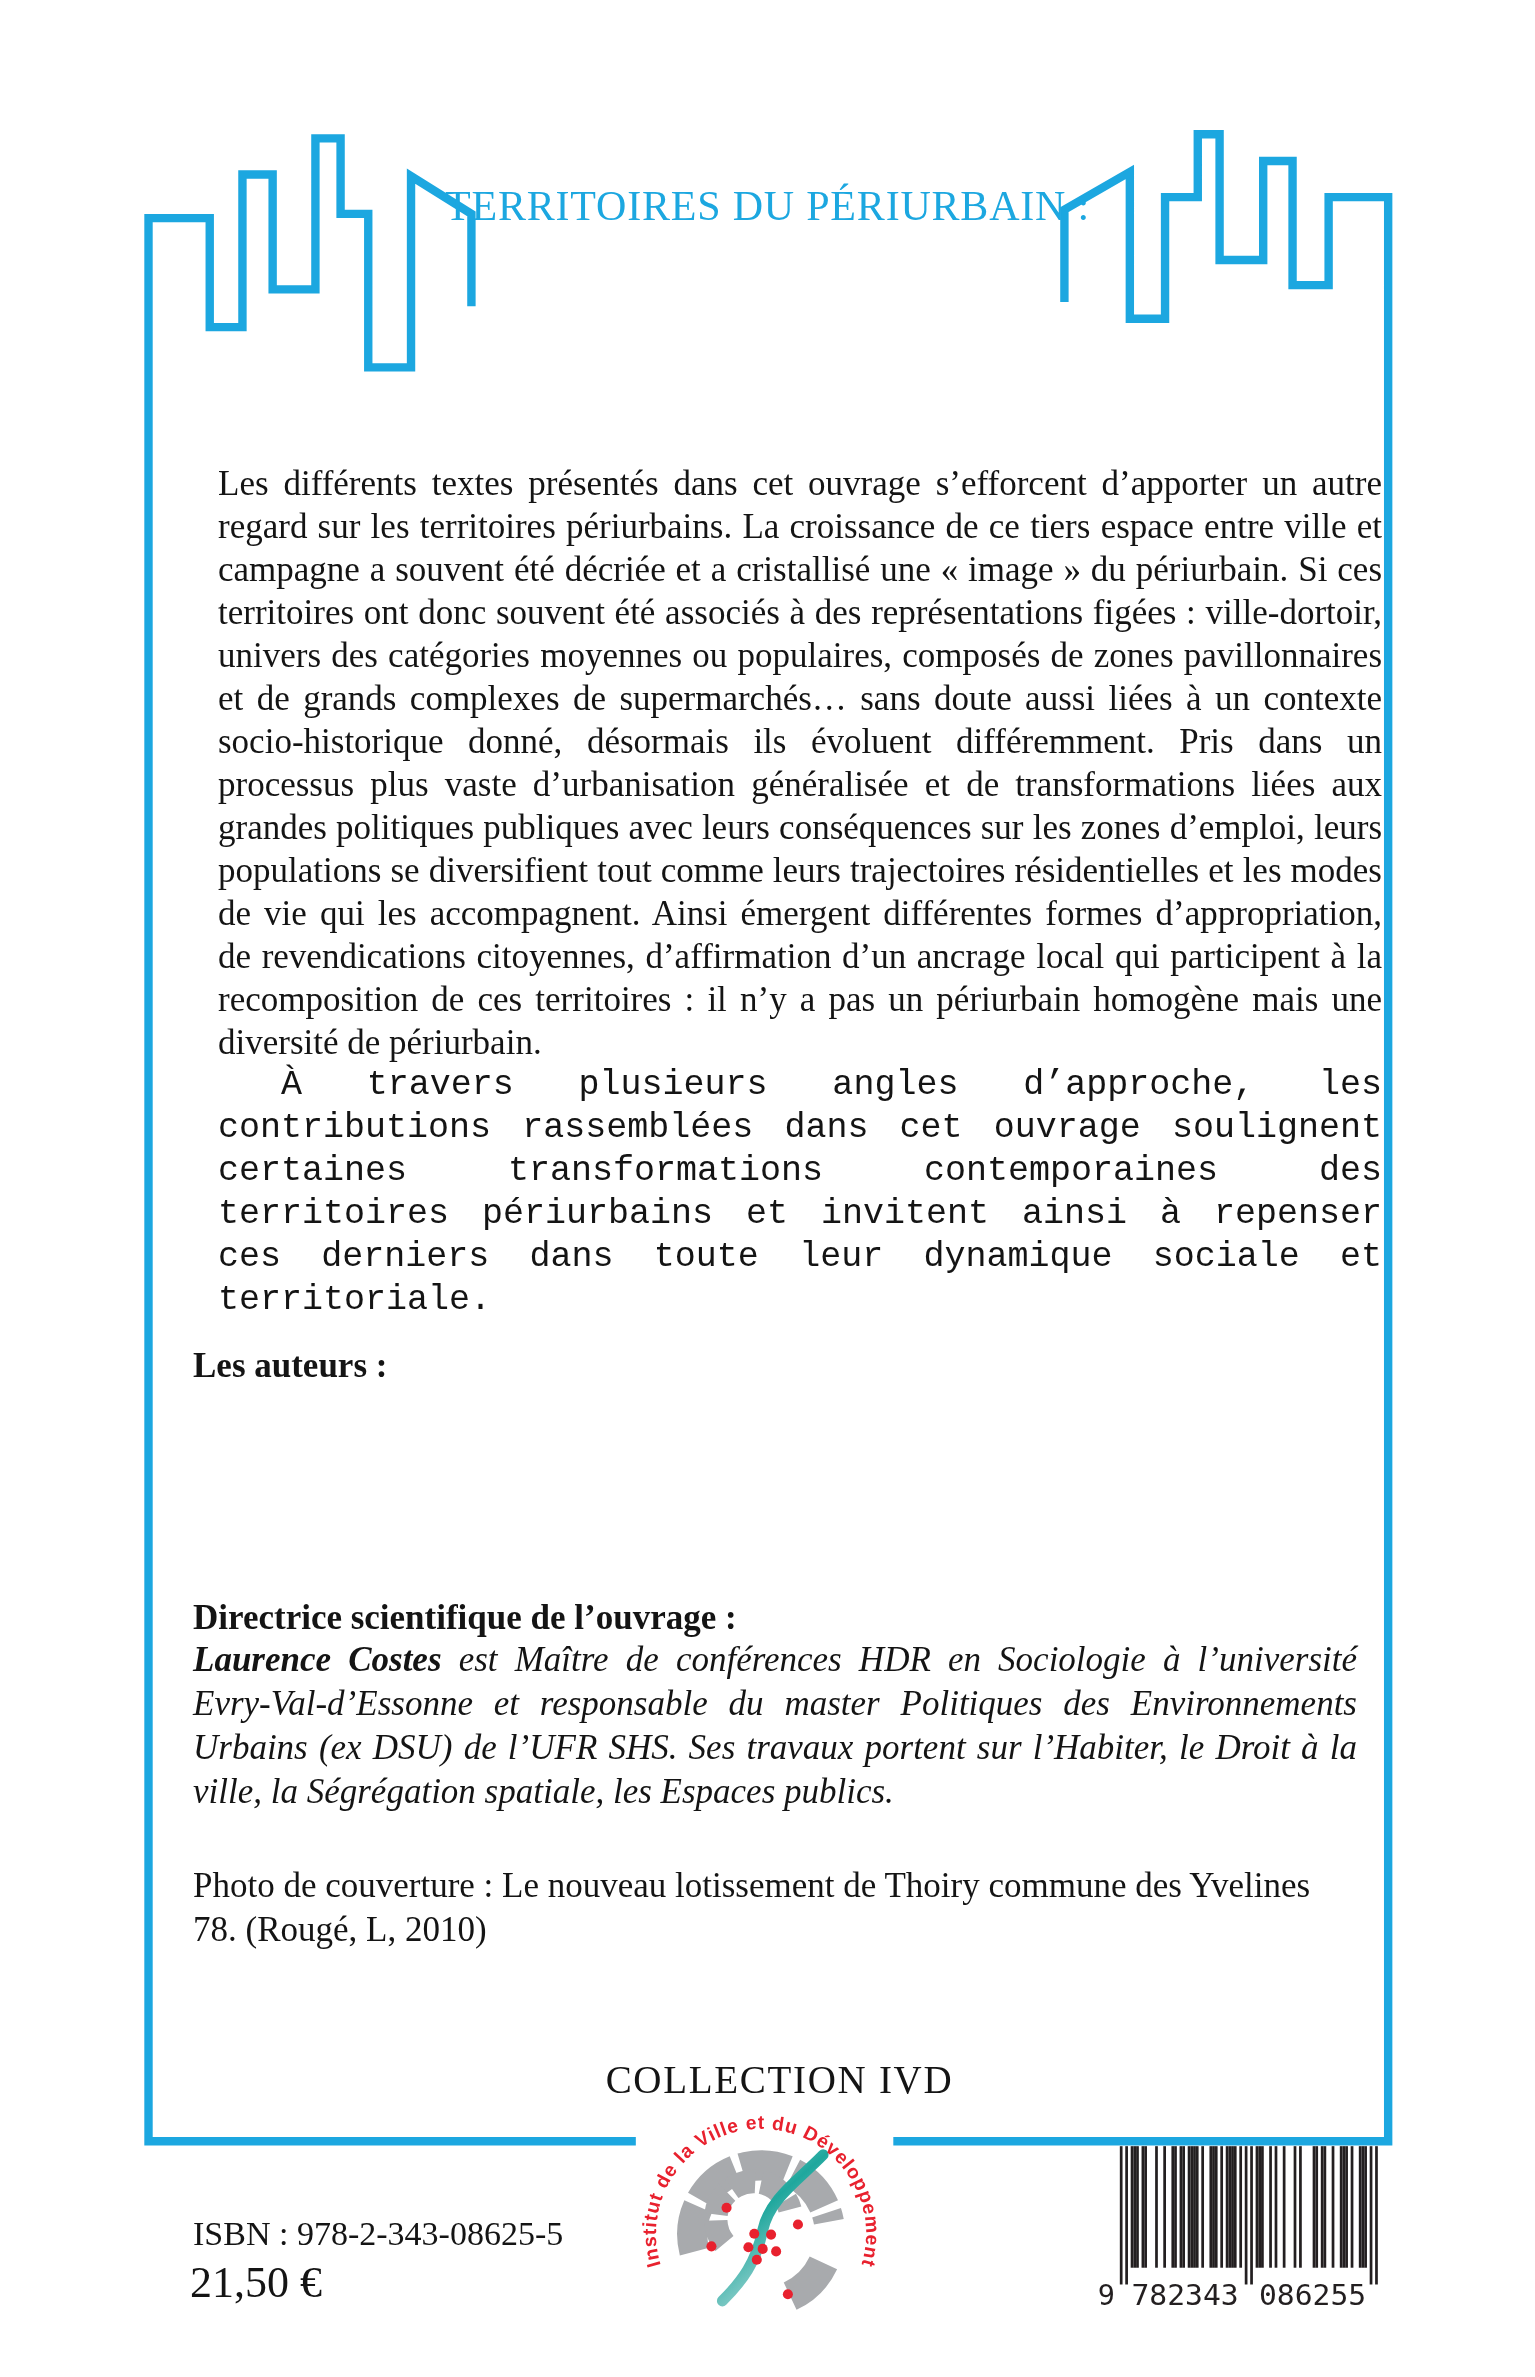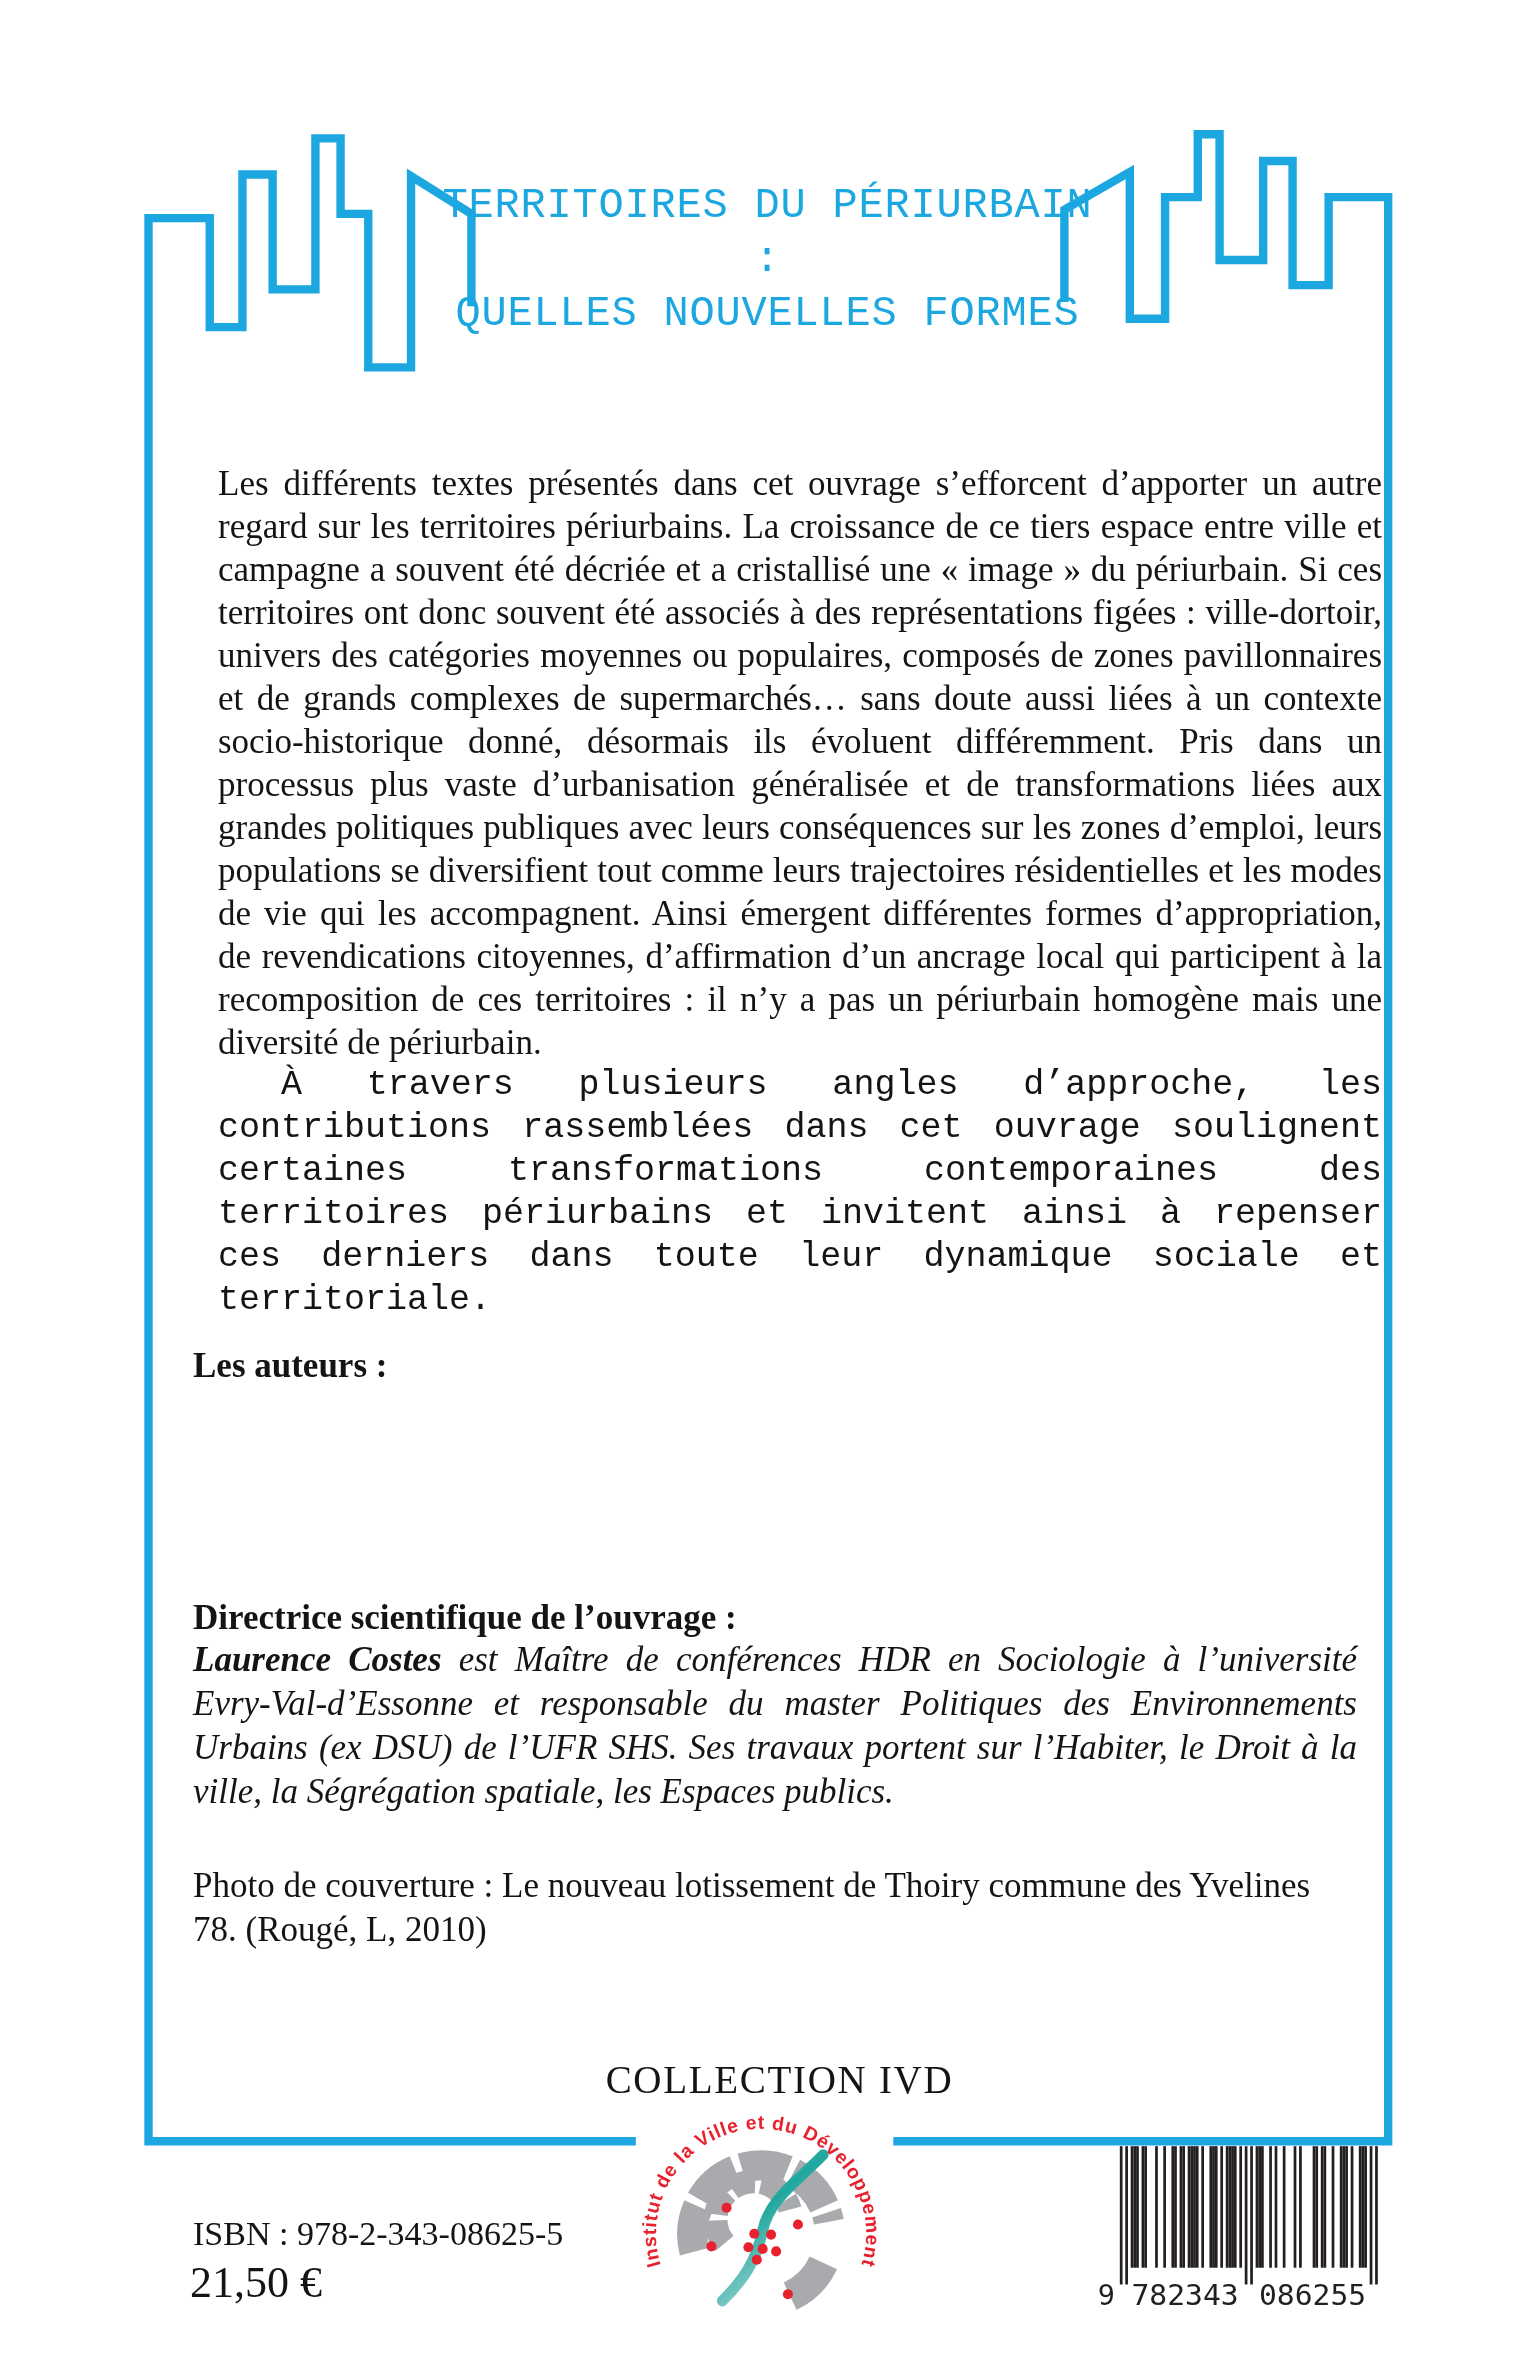--- a/index.html
+++ b/index.html
@@ -1,20 +1,20 @@
 <!DOCTYPE html>
 <html style="font-size:13.4px"><head>
 <meta charset="utf-8">
 <style>
   html,body{margin:0;padding:0;background:#ffffff;}
   #page{position:relative;width:1535px;height:2377px;background:#ffffff;overflow:hidden;
         font-family:"Liberation Serif", serif;color:#141414;}
   #frame-svg{position:absolute;left:0;top:0;}
   .title-block{position:absolute;left:436px;top:179px;width:663px;text-align:center;
-    font-family:Liberation Mono, monospace;font-weight:400;color:#1CA7E0;
+    font-family:Liberation Serif, serif;font-weight:400;color:#1CA7E0;
     font-size:42px;line-height:54px;letter-spacing:0.8px;}
   .synopsis{position:absolute;left:193px;top:462px;width:1164px;
     font-size:35px;line-height:43px;text-align:justify;margin-left:25px;}
   .synopsis p{margin:0;}
   .synopsis p.indent{text-indent:63px;font-family:Liberation Mono, monospace;}
   .authors-heading,.director-heading{position:absolute;left:193px;width:1164px;
     font-size:35px;line-height:43px;font-weight:bold;}
   .authors-heading{top:1320px;margin-top:24px;}
   .authors-names{position:absolute;left:193px;top:1344px;width:1164px;
     font-size:35px;line-height:43px;text-align:justify;}
@@ -38,21 +38,20 @@
 
   <svg id="frame-svg" width="1535" height="2377" viewBox="0 0 1830 2834">
     <g fill="none" stroke="#1CA7E0" stroke-width="10">
       <path d="M 758,2553 L 177,2553 L 177,260 L 250,260 L 250,390 L 289,390 L 289,208 L 325,208 L 325,345 L 376,345 L 376,165 L 406,165 L 406,255 L 439,255 L 439,438 L 490,438 L 490,210 L 562,255 L 562,365"></path>
       <path d="M 1269,360 L 1269,250 L 1347,205 L 1347,380 L 1389,380 L 1389,235 L 1428,235 L 1428,160 L 1454,160 L 1454,310 L 1506,310 L 1506,192 L 1541,192 L 1541,340 L 1584,340 L 1584,235 L 1655,235 L 1655,2553 L 1065,2553"></path>
     </g>
   </svg>
 
   <div class="title-block">
     <div>TERRITOIRES DU PÉRIURBAIN :</div>
-    <div>QUELLES NOUVELLES FORMES</div>
   </div>
 
   <div class="synopsis">
     <p>Les différents textes présentés dans cet ouvrage s’efforcent d’apporter un autre regard sur les territoires périurbains. La croissance de ce tiers espace entre ville et campagne a souvent été décriée et a cristallisé une « image » du périurbain. Si ces territoires ont donc souvent été associés à des représentations figées : ville-dortoir, univers des catégories moyennes ou populaires, composés de zones pavillonnaires et de grands complexes de supermarchés… sans doute aussi liées à un contexte socio-historique donné, désormais ils évoluent différemment. Pris dans un processus plus vaste d’urbanisation généralisée et de transformations liées aux grandes politiques publiques avec leurs conséquences sur les zones d’emploi, leurs populations se diversifient tout comme leurs trajectoires résidentielles et les modes de vie qui les accompagnent. Ainsi émergent différentes formes d’appropriation, de revendications citoyennes, d’affirmation d’un ancrage local qui participent à la recomposition de ces territoires : il n’y a pas un périurbain homogène mais une diversité de périurbain.</p>
     <p class="indent">À travers plusieurs angles d’approche, les contributions rassemblées dans cet ouvrage soulignent certaines transformations contemporaines des territoires périurbains et invitent ainsi à repenser ces derniers dans toute leur dynamique sociale et territoriale.</p>
   </div>
 
   <div class="authors-heading">Les auteurs :</div>
 
   <div class="director-heading">Directrice scientifique de l’ouvrage :</div>

